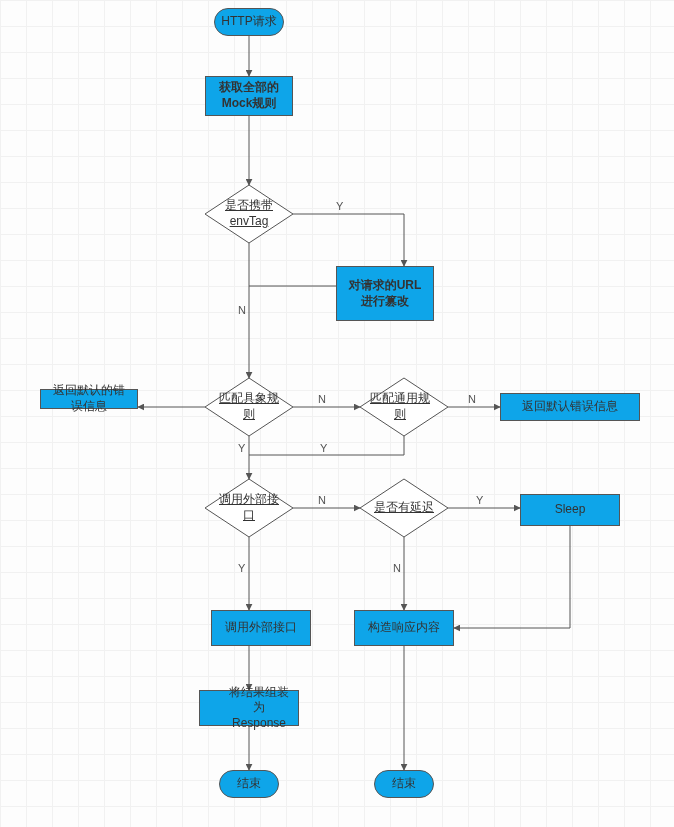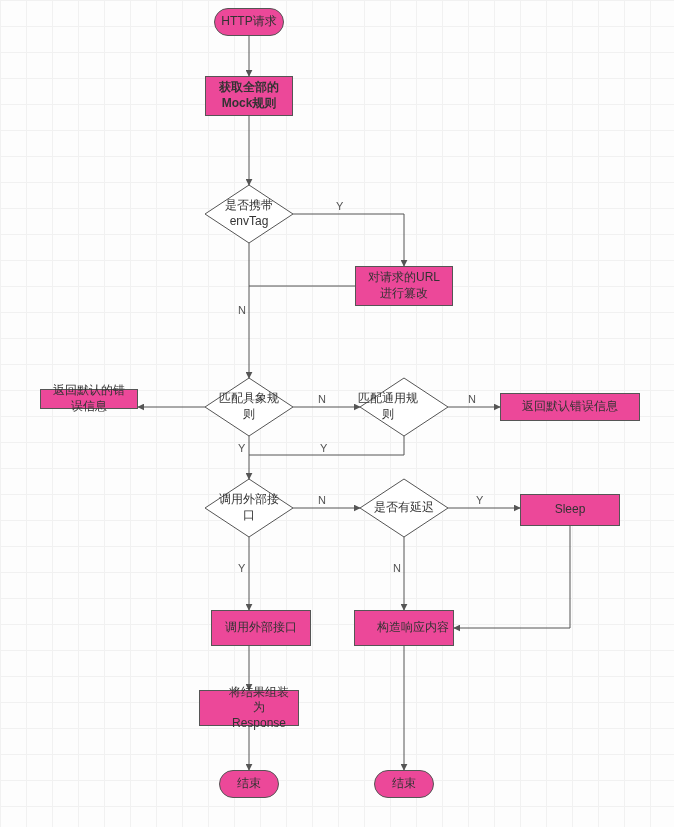--- a/index.html
+++ b/index.html
@@ -19,36 +19,37 @@
     position: absolute;
     inset: 0;
     background-image:
       linear-gradient(#f1f1f1 1px, transparent 1px),
       linear-gradient(90deg, #f1f1f1 1px, transparent 1px);
     background-size: 26px 26px;
   }
   svg { position: absolute; inset: 0; }
   .node {
     position: absolute;
-    background: #ec4899;
+    background: #0ea5e9;
     border: 1px solid #555;
     display: flex;
     align-items: center;
     justify-content: center;
     text-align: center;
     line-height: 1.3;
     box-sizing: border-box;
     padding: 2px 4px;
   }
   .terminator { border-radius: 14px; }
   .process {}
   .diamond {
     background: none;
     border: none;
     padding: 0;
+    text-decoration: underline;
   }
   .diamond .label {
     position: relative;
     width: 100%;
     height: 100%;
     display: flex;
     align-items: center;
     justify-content: center;
     text-align: center;
     padding: 0 12px;
@@ -125,35 +126,35 @@
 <div class="node process" style="left:205px; top:76px; width:88px; height:40px;font-weight:bold;">
   <span>获取全部的<br>Mock规则</span>
 </div>
 
 <div class="node diamond" style="left:205px; top:185px; width:88px; height:58px;">
   <div class="label">
       <span>是否携带<br>envTag</span>
     </div>
 </div>
 
-<div class="node process" style="left:355px; top:266px; width:98px; height:40px;">
+<div class="node process" style="left:336px; top:266px; width:98px; height:55px;font-weight:bold;">
   <span>对请求的URL<br>进行篡改</span>
 </div>
 
 <div class="node process" style="left:40px; top:389px; width:98px; height:20px;">
   <span>返回默认的错<br>误信息</span>
 </div>
 
 <div class="node diamond" style="left:205px; top:378px; width:88px; height:58px;">
   <div class="label">
       <span>匹配具象规<br>则</span>
     </div>
 </div>
 
-<div class="node diamond" style="left:344px; top:378px; width:88px; height:58px;">
+<div class="node diamond" style="left:356px; top:378px; width:88px; height:58px;">
   <div class="label">
       <span>匹配通用规<br>则</span>
     </div>
 </div>
 
 <div class="node process" style="left:500px; top:393px; width:140px; height:28px;">
   <span>返回默认错误信息</span>
 </div>
 
 <div class="node diamond" style="left:205px; top:479px; width:88px; height:58px;">
@@ -169,21 +170,21 @@
 </div>
 
 <div class="node process" style="left:520px; top:494px; width:100px; height:32px;">
   <span>Sleep</span>
 </div>
 
 <div class="node process" style="left:199px; top:610px; width:100px; height:36px;margin-left:12px;">
   <span>调用外部接口</span>
 </div>
 
-<div class="node process" style="left:354px; top:610px; width:100px; height:36px;justify-content:flex-end;">
+<div class="node process" style="left:354px; top:610px; width:100px; height:36px;">
   <span>构造响应内容</span>
 </div>
 
 <div class="node process" style="left:199px; top:690px; width:100px; height:36px;padding-left:24px;">
   <span>将结果组装为<br>Response</span>
 </div>
 
 <div class="node terminator" style="left:219px; top:770px; width:60px; height:28px;">
   <span>结束</span>
 </div>

